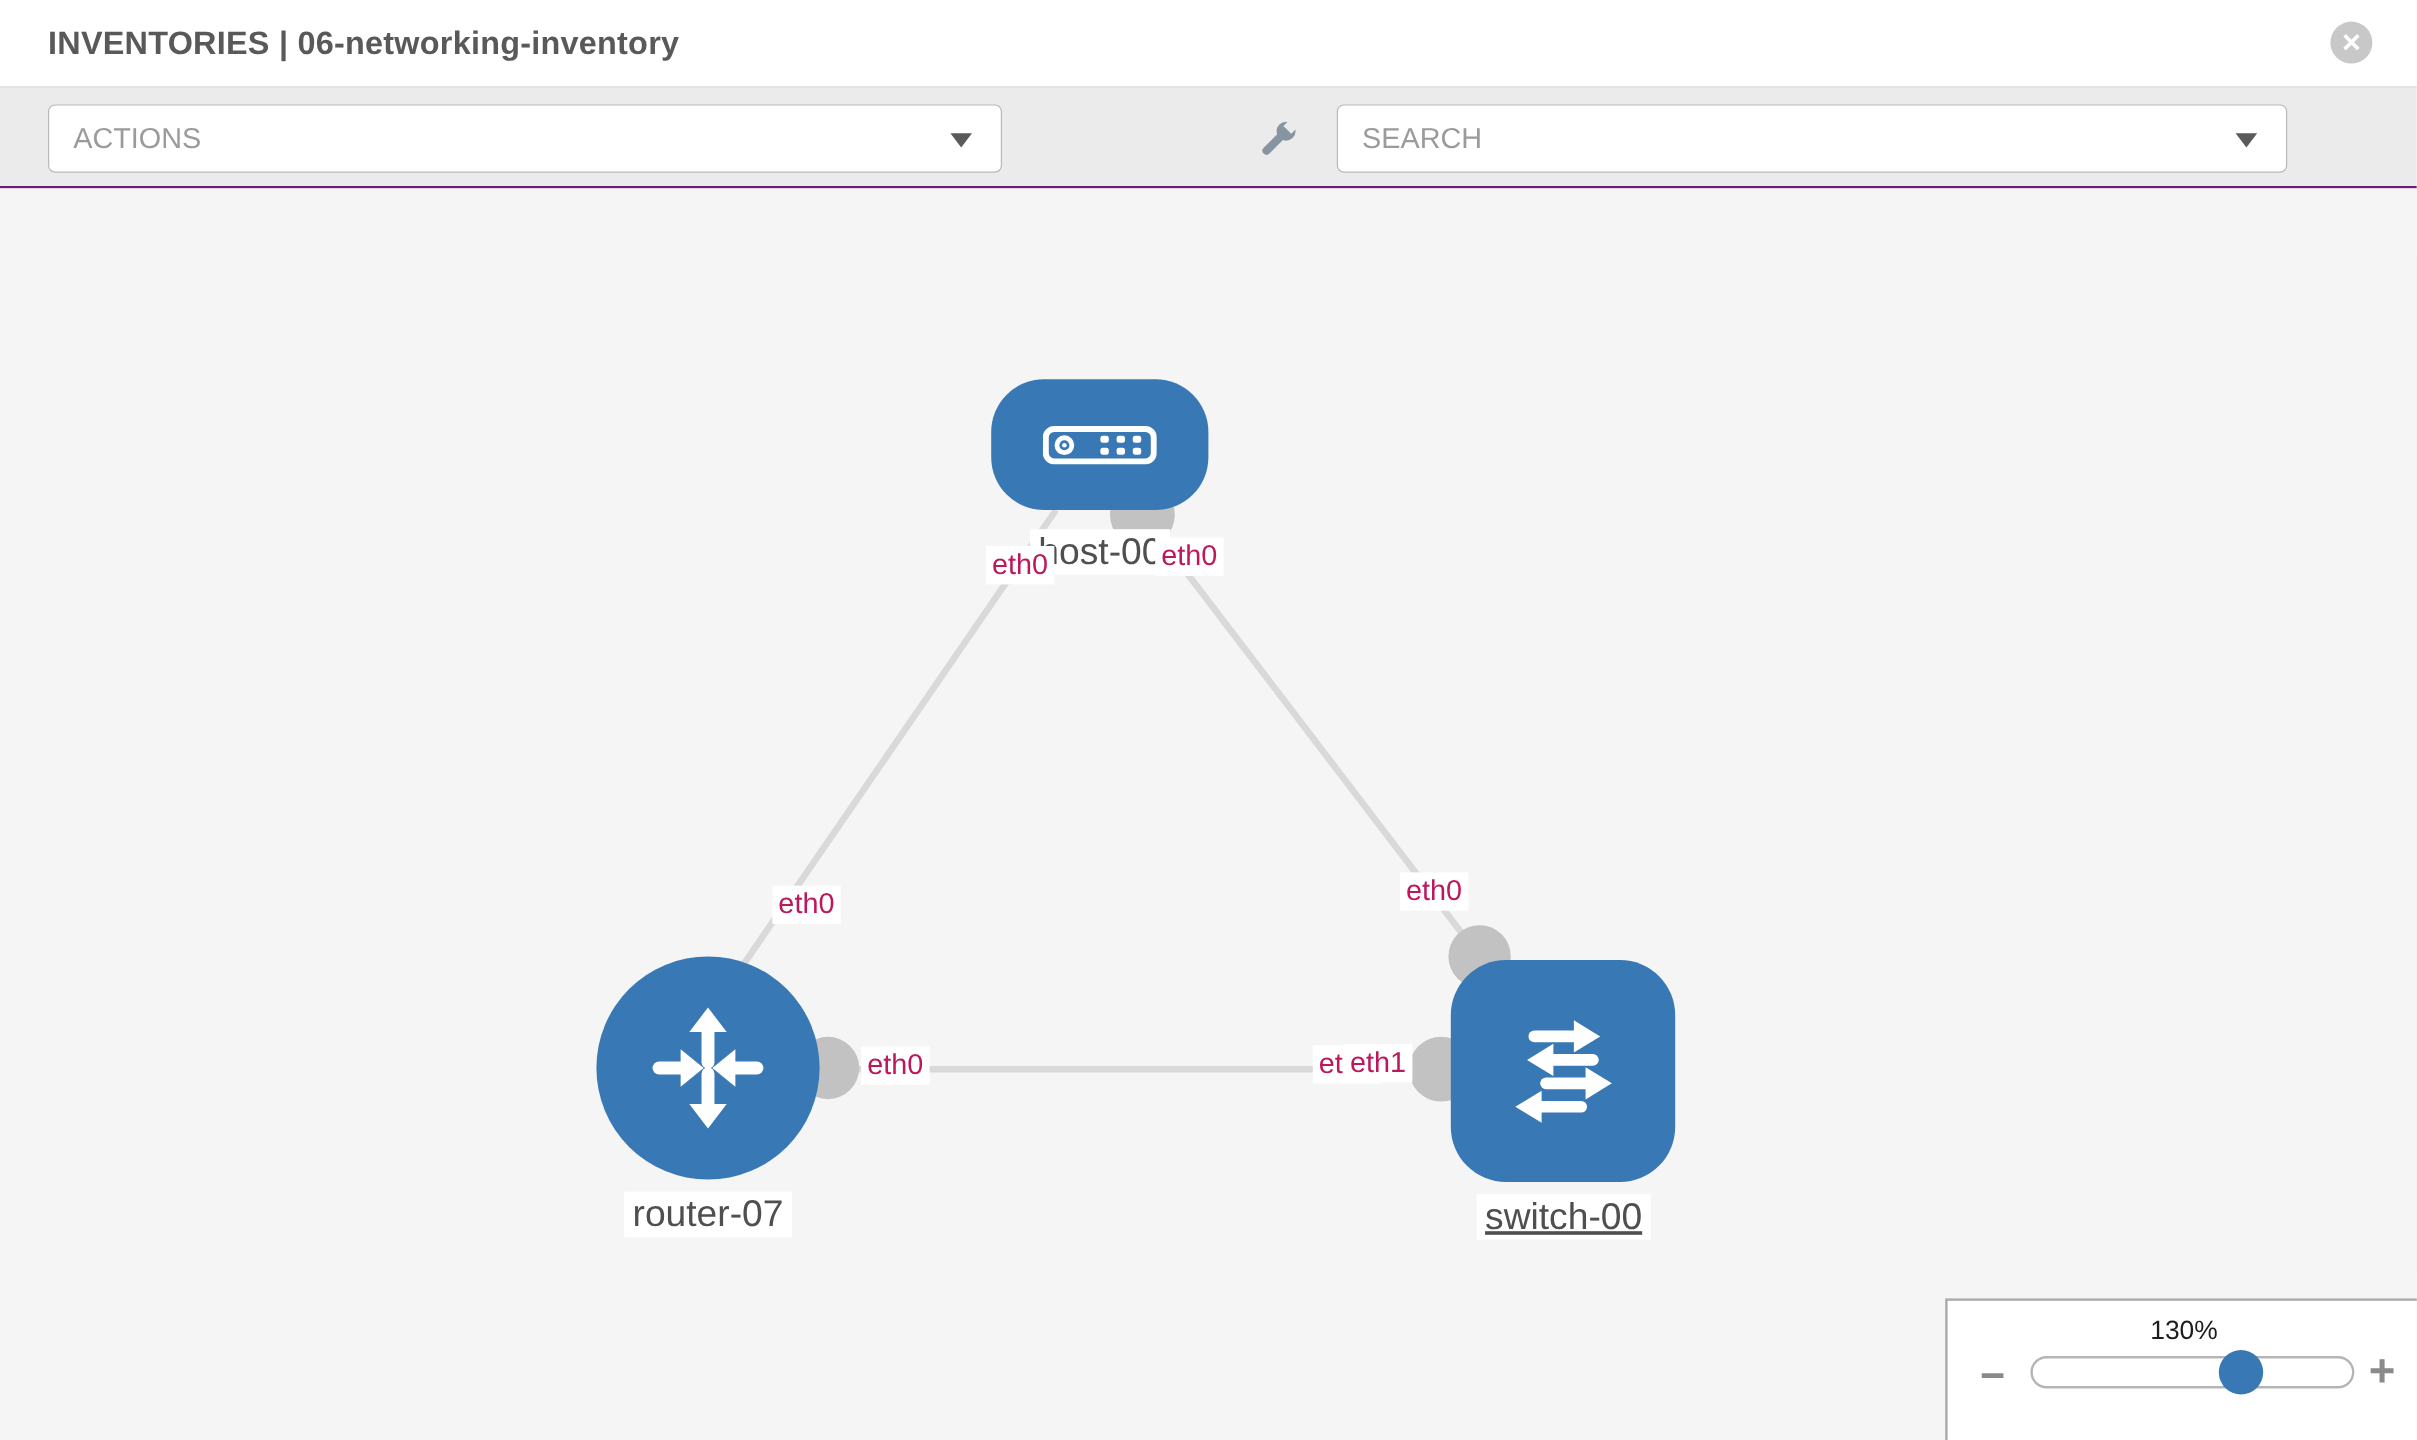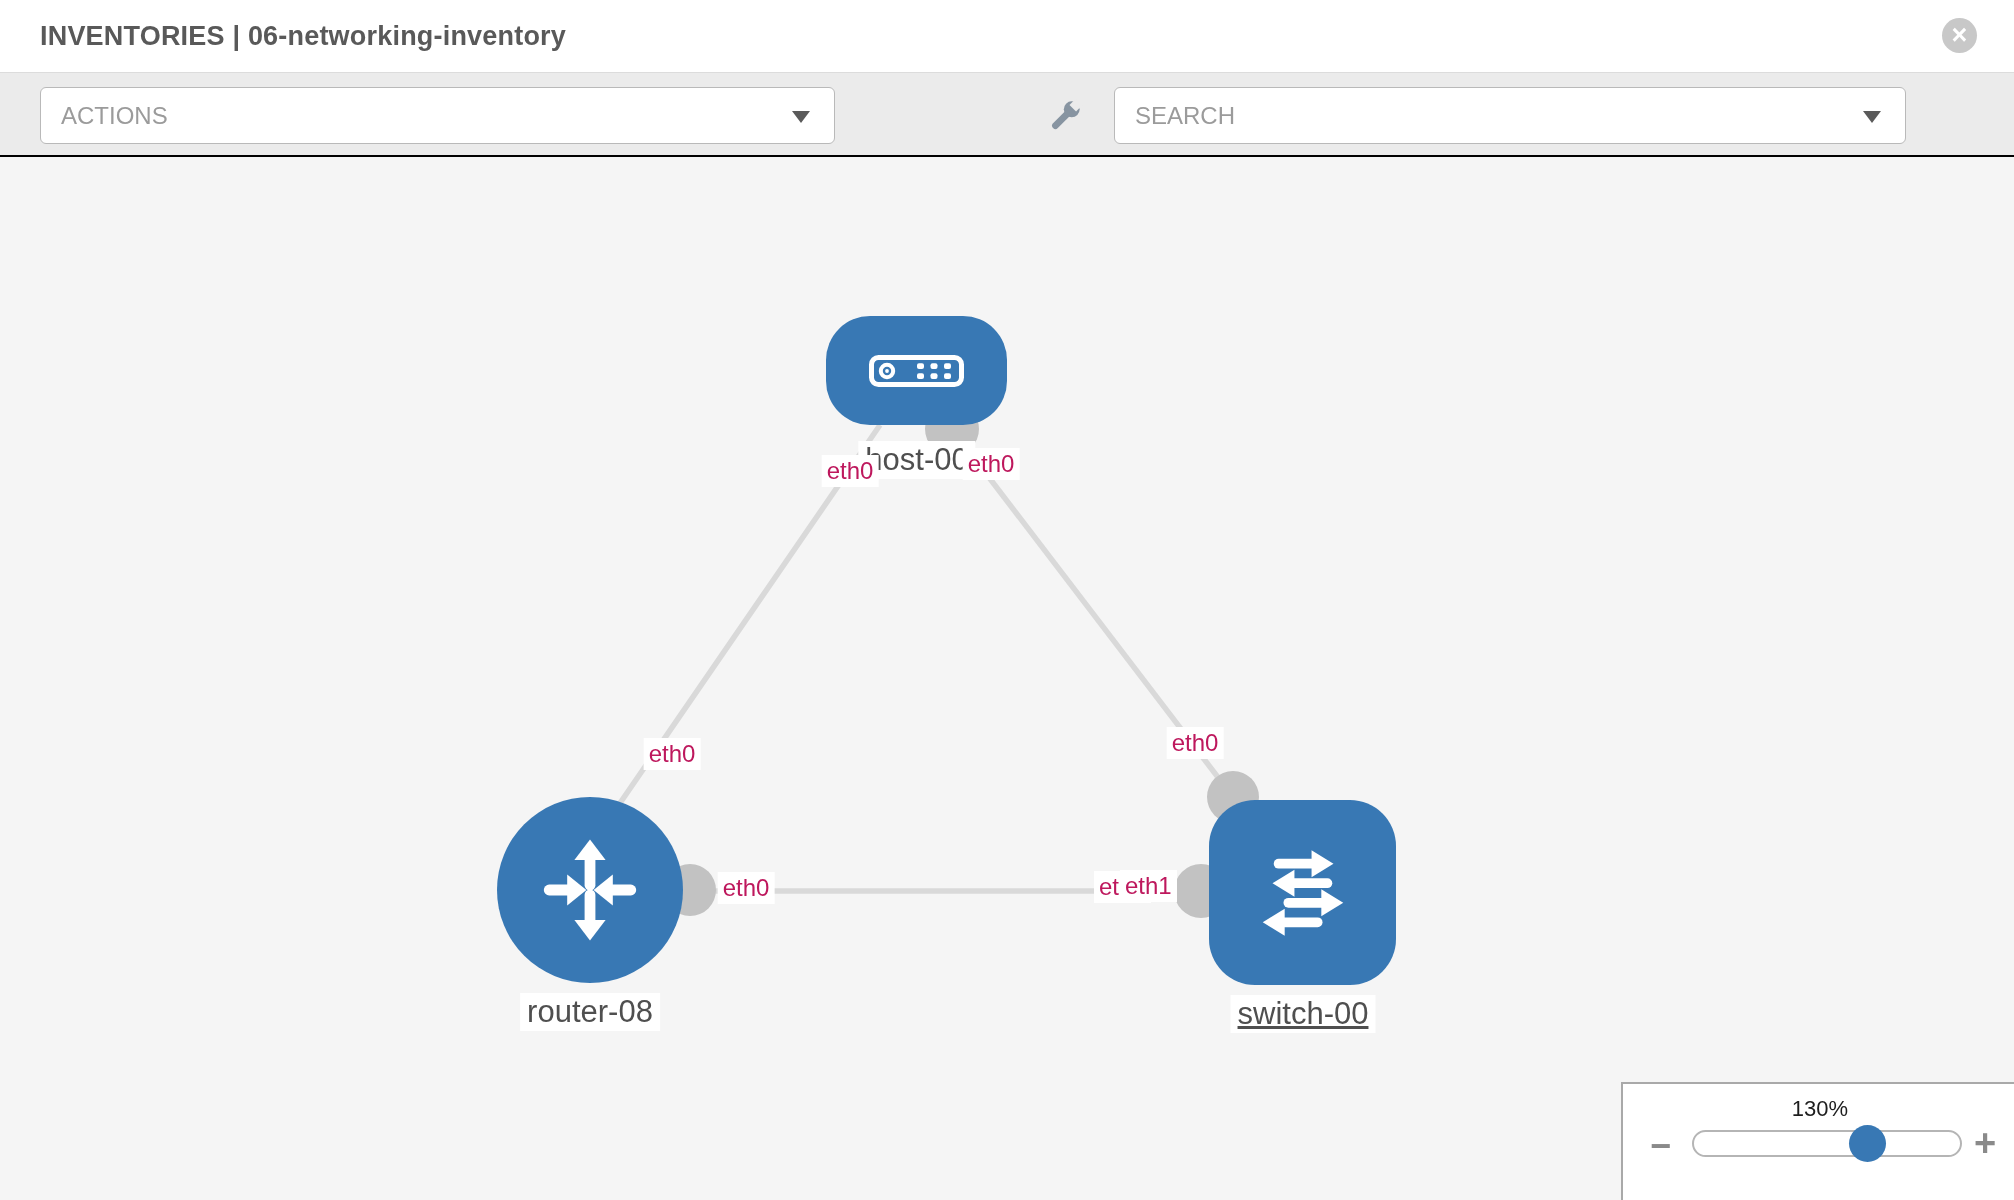--- a/index.html
+++ b/index.html
@@ -14,21 +14,21 @@
   
   .header{position:absolute;left:0;top:0;width:100%;height:72px;background:#fff;
     display:flex;align-items:center;}
   .title{margin-left:40px;font-size:27px;font-weight:bold;color:#595959;letter-spacing:.2px;}
   .close-btn{position:absolute;left:1942px;top:18px;width:35px;height:35px;border-radius:50%;
     background:#c8c8c8;color:#fff;display:flex;align-items:center;justify-content:center;
     font-size:27px;font-weight:bold;cursor:pointer;line-height:1;}
 
   
   .toolbar{position:absolute;left:0;top:72px;width:100%;height:85px;background:var(--toolbar-bg);
-    border-top:1px solid #dcdcdc;border-bottom:2px solid #000000;}
+    border-top:1px solid #dcdcdc;border-bottom:2px solid #701a75;}
   .select-box{position:absolute;top:14px;height:57px;background:#fff;border:1px solid #b9b9b9;
     border-radius:6px;display:flex;align-items:center;padding:0 20px;cursor:pointer;}
   .select-box .lbl{font-size:24px;color:#9b9b9b;}
   .caret{position:absolute;right:24px;top:50%;margin-top:-5px;width:0;height:0;
     border-left:9px solid transparent;border-right:9px solid transparent;border-top:12px solid #5a5a5a;}
   .actions-box{left:40px;width:795px;}
   .search-box{left:1114px;width:792px;}
   .tool-icon{position:absolute;top:24px;width:38px;height:38px;cursor:pointer;}
   .tool-wrench{left:1046px;}
   .tool-key{left:1114px;}
@@ -162,21 +162,21 @@
         <g fill="#fff">
           <polygon points="75,26 57,15 57,37"></polygon>
           <polygon points="25,42 43,31 43,53"></polygon>
           <polygon points="83,58 65,47 65,69"></polygon>
           <polygon points="17,74 35,63 35,85"></polygon>
         </g>
       </svg>
     </div>
 
     <div class="node-label" style="left:917px;top:284px;">host-00</div>
-    <div class="node-label" style="left:590px;top:836px;">router-08</div>
+    <div class="node-label" style="left:590px;top:836px;">router-07</div>
     <div class="node-label" style="left:1303px;top:838px;text-decoration:underline;">switch-00</div>
 
     <div class="if-label if-center" style="left:850px;top:298px;">eth0</div>
     <div class="if-label if-center" style="left:991px;top:291px;">eth0</div>
     <div class="if-label if-center" style="left:672px;top:581px;">eth0</div>
     <div class="if-label if-center" style="left:746px;top:715px;">eth0</div>
     <div class="if-label if-center" style="left:1195px;top:570px;">eth0</div>
     <div class="if-label" style="left:1094px;top:714px;z-index:1;">eth0</div>
     <div class="if-label" style="left:1120px;top:713px;z-index:2;">eth1</div>
   </div>

